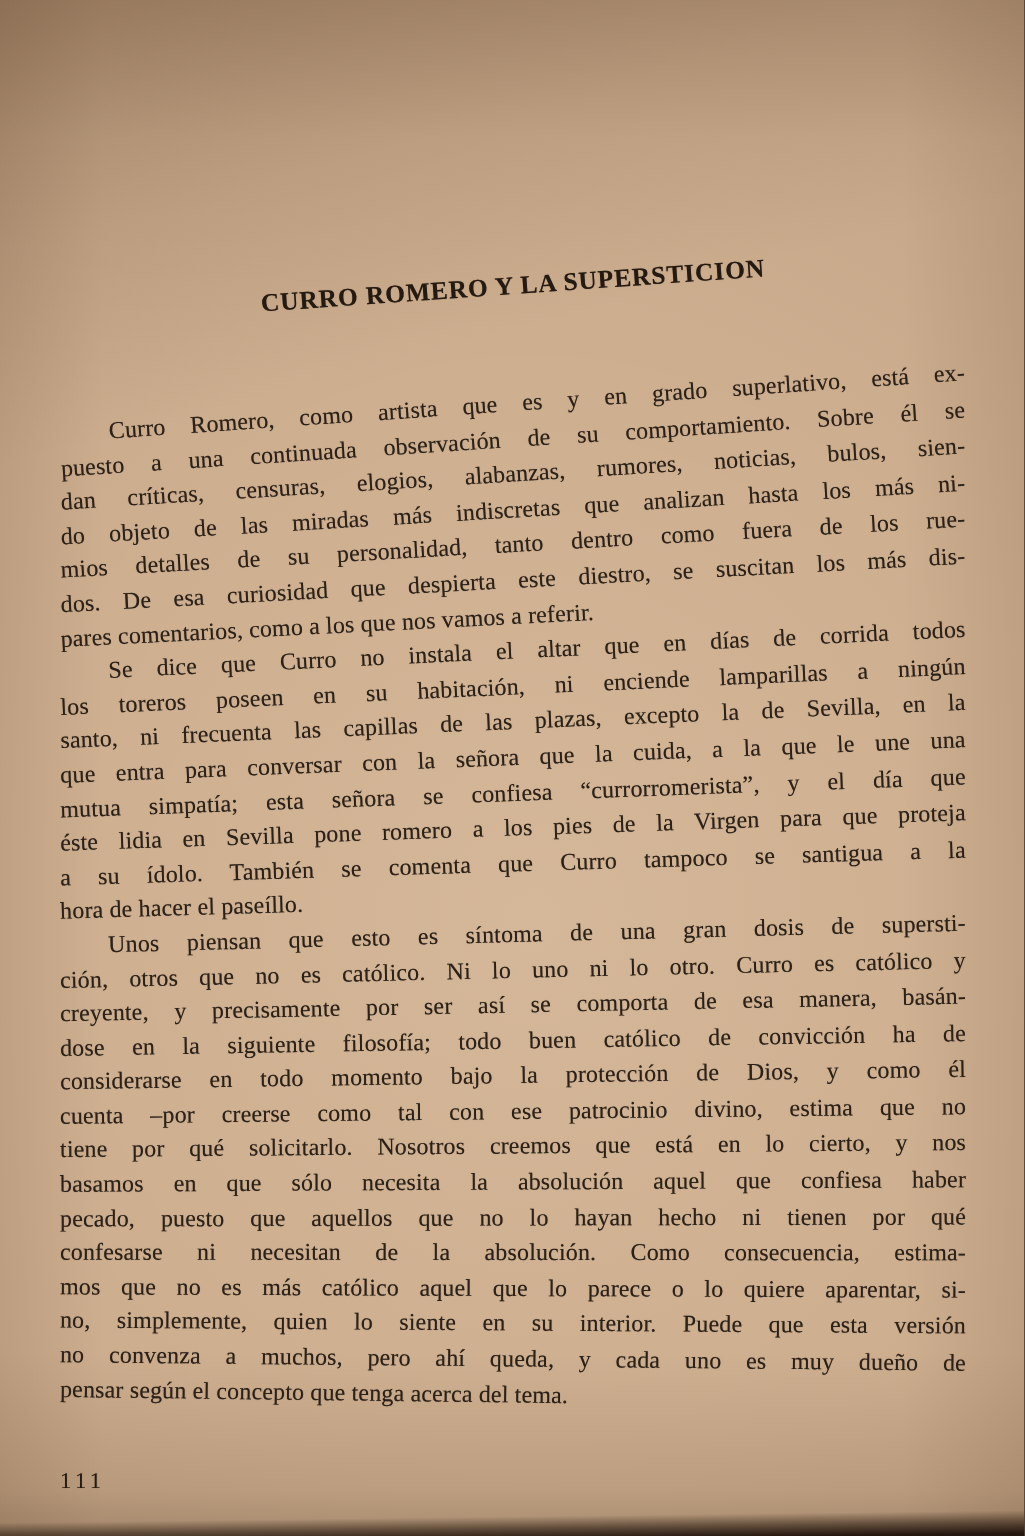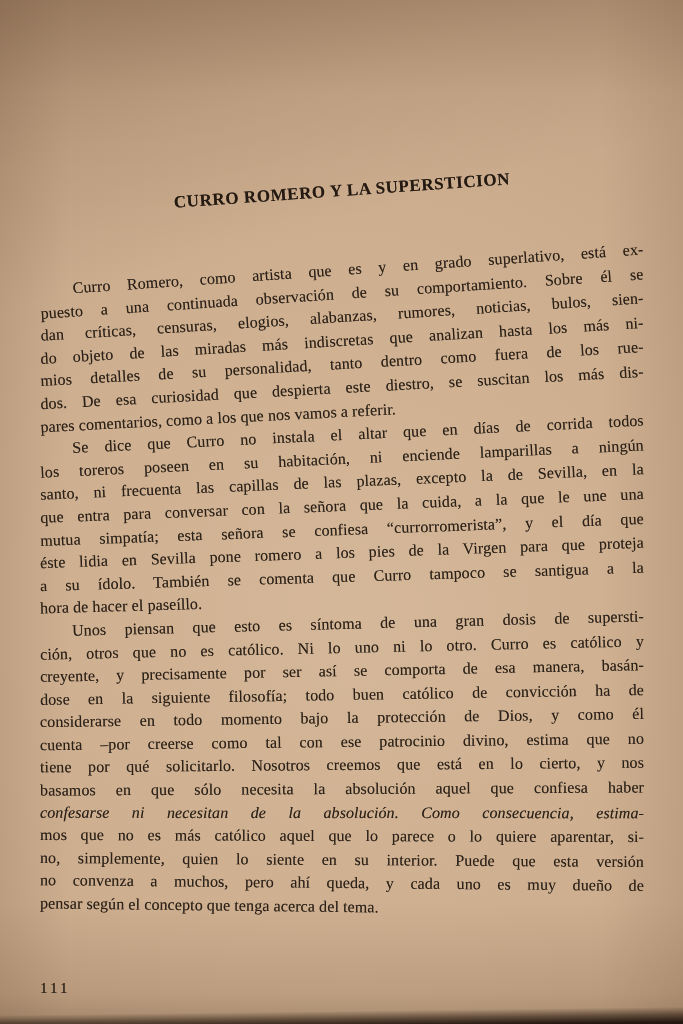--- a/index.html
+++ b/index.html
@@ -112,21 +112,22 @@
       <div class="line" style="transform: rotate(-1.76deg);">a su ídolo. También se comenta que Curro tampoco se santigua a la</div>
       <div class="line plast" style="transform: rotate(-1.6deg);">hora de hacer el paseíllo.</div>
       <div class="line first" style="transform: rotate(-1.44deg);">Unos piensan que esto es síntoma de una gran dosis de supersti-</div>
       <div class="line" style="transform: rotate(-1.27deg);">ción, otros que no es católico. Ni lo uno ni lo otro. Curro es católico y</div>
       <div class="line" style="transform: rotate(-1.11deg);">creyente, y precisamente por ser así se comporta de esa manera, basán-</div>
       <div class="line" style="transform: rotate(-0.94deg);">dose en la siguiente filosofía; todo buen católico de convicción ha de</div>
       <div class="line" style="transform: rotate(-0.78deg);">considerarse en todo momento bajo la protección de Dios, y como él</div>
       <div class="line" style="transform: rotate(-0.61deg);">cuenta –por creerse como tal con ese patrocinio divino, estima que no</div>
       <div class="line" style="transform: rotate(-0.45deg);">tiene por qué solicitarlo. Nosotros creemos que está en lo cierto, y nos</div>
       <div class="line" style="transform: rotate(-0.29deg);">basamos en que sólo necesita la absolución aquel que confiesa haber</div>
-      <div class="line" style="transform: rotate(0.04deg); font-style: italic;">confesarse ni necesitan de la absolución. Como consecuencia, estima-</div>
+      <div class="line" style="transform: rotate(-0.12deg);">pecado, puesto que aquellos que no lo hayan hecho ni tienen por qué</div>
+      <div class="line" style="transform: rotate(0.04deg);">confesarse ni necesitan de la absolución. Como consecuencia, estima-</div>
       <div class="line" style="transform: rotate(0.21deg);">mos que no es más católico aquel que lo parece o lo quiere aparentar, si-</div>
       <div class="line" style="transform: rotate(0.37deg);">no, simplemente, quien lo siente en su interior. Puede que esta versión</div>
       <div class="line" style="transform: rotate(0.54deg);">no convenza a muchos, pero ahí queda, y cada uno es muy dueño de</div>
       <div class="line plast" style="transform: rotate(0.7deg);">pensar según el concepto que tenga acerca del tema.</div>
     </div>
 
   <div class="page-number">111</div>
 
   <div class="photo-bottom-edge"></div>
 </div>

